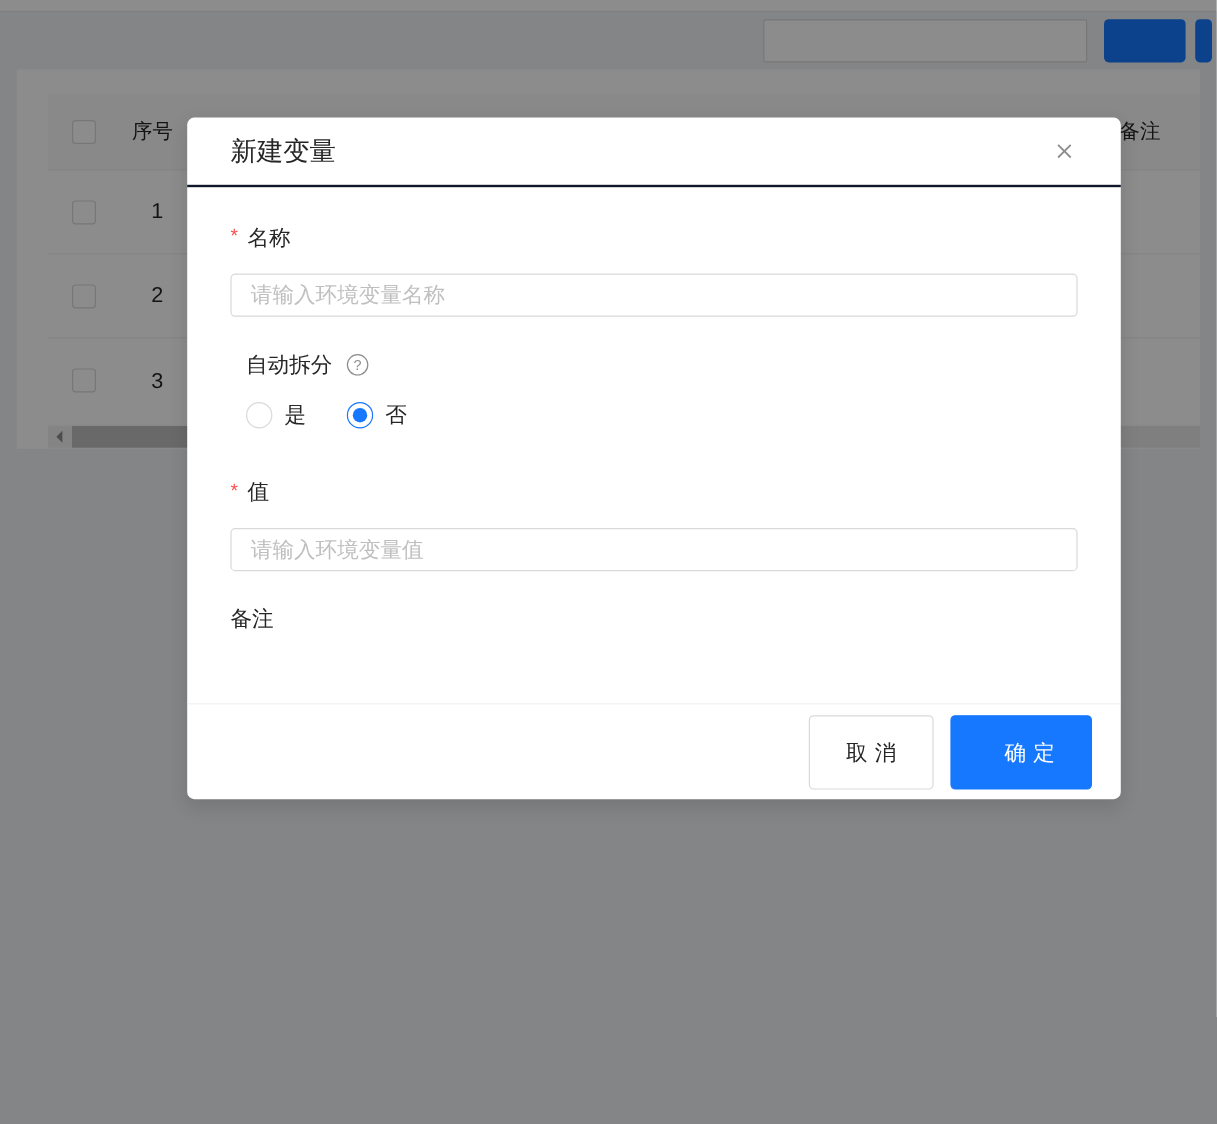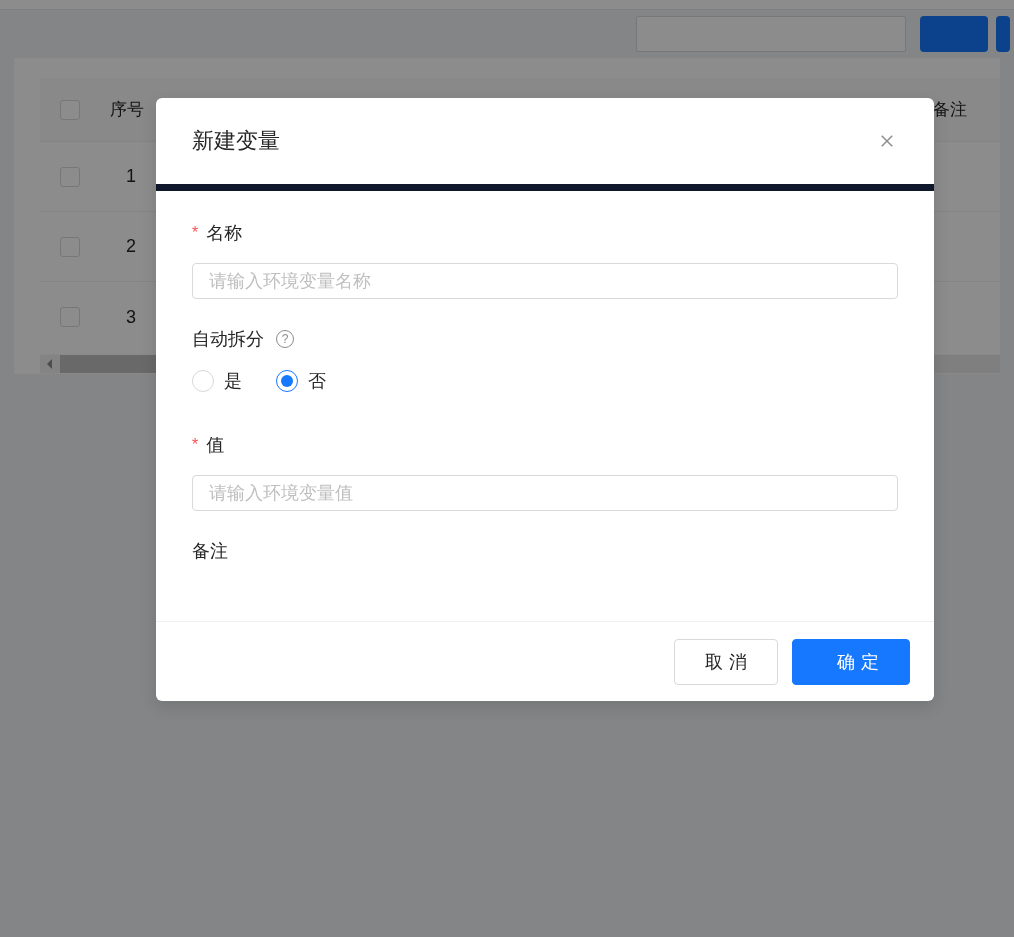--- a/index.html
+++ b/index.html
@@ -142,26 +142,26 @@
     .modal {
       position: absolute;
       top: 98px;
       left: 156px;
       width: 778px;
       background: #fff;
       border-radius: 6px;
       box-shadow: 0 6px 16px rgba(0,0,0,0.12);
     }
     .modal-header {
-      height: 93px;
+      height: 58px;
       padding: 0 36px;
       display: flex;
       align-items: center;
       justify-content: space-between;
-      border-bottom: 7px solid #0f172a;
+      border-bottom: 2px solid #0f172a;
     }
     .modal-title {
       font-size: 22px;
       color: #262626;
       font-weight: 500;
     }
     .close-icon {
       width: 22px;
       height: 22px;
       cursor: pointer;
@@ -256,21 +256,21 @@
     .modal-footer {
       height: 80px;
       border-top: 1px solid #f0f0f0;
       display: flex;
       align-items: center;
       justify-content: flex-end;
       padding: 0 24px;
       gap: 14px;
     }
     .btn {
-      height: 46px;
+      height: 62px;
       padding: 0 24px;
       border-radius: 4px;
       font-size: 18px;
       cursor: pointer;
       display: flex;
       align-items: center;
       justify-content: center;
       letter-spacing: 6px;
       text-indent: 6px;
     }
@@ -341,21 +341,21 @@
     <div class="modal-body">
 
       <div class="form-item">
         <div class="form-label">
           <span class="required-star">*</span>
           <span>名称</span>
         </div>
         <input class="form-input" type="text" placeholder="请输入环境变量名称" style="">
       </div>
 
-      <div class="form-item" style="margin-bottom:40px;">
+      <div class="form-item" style="margin-bottom:40px;margin-left:13px;">
         <div class="form-label">
           <span>自动拆分</span>
           <span class="help-icon">?</span>
         </div>
         <div class="radio-group">
           <div class="radio-item">
             <div class="radio-circle"></div>
             <span class="radio-label">是</span>
           </div>
           <div class="radio-item">

